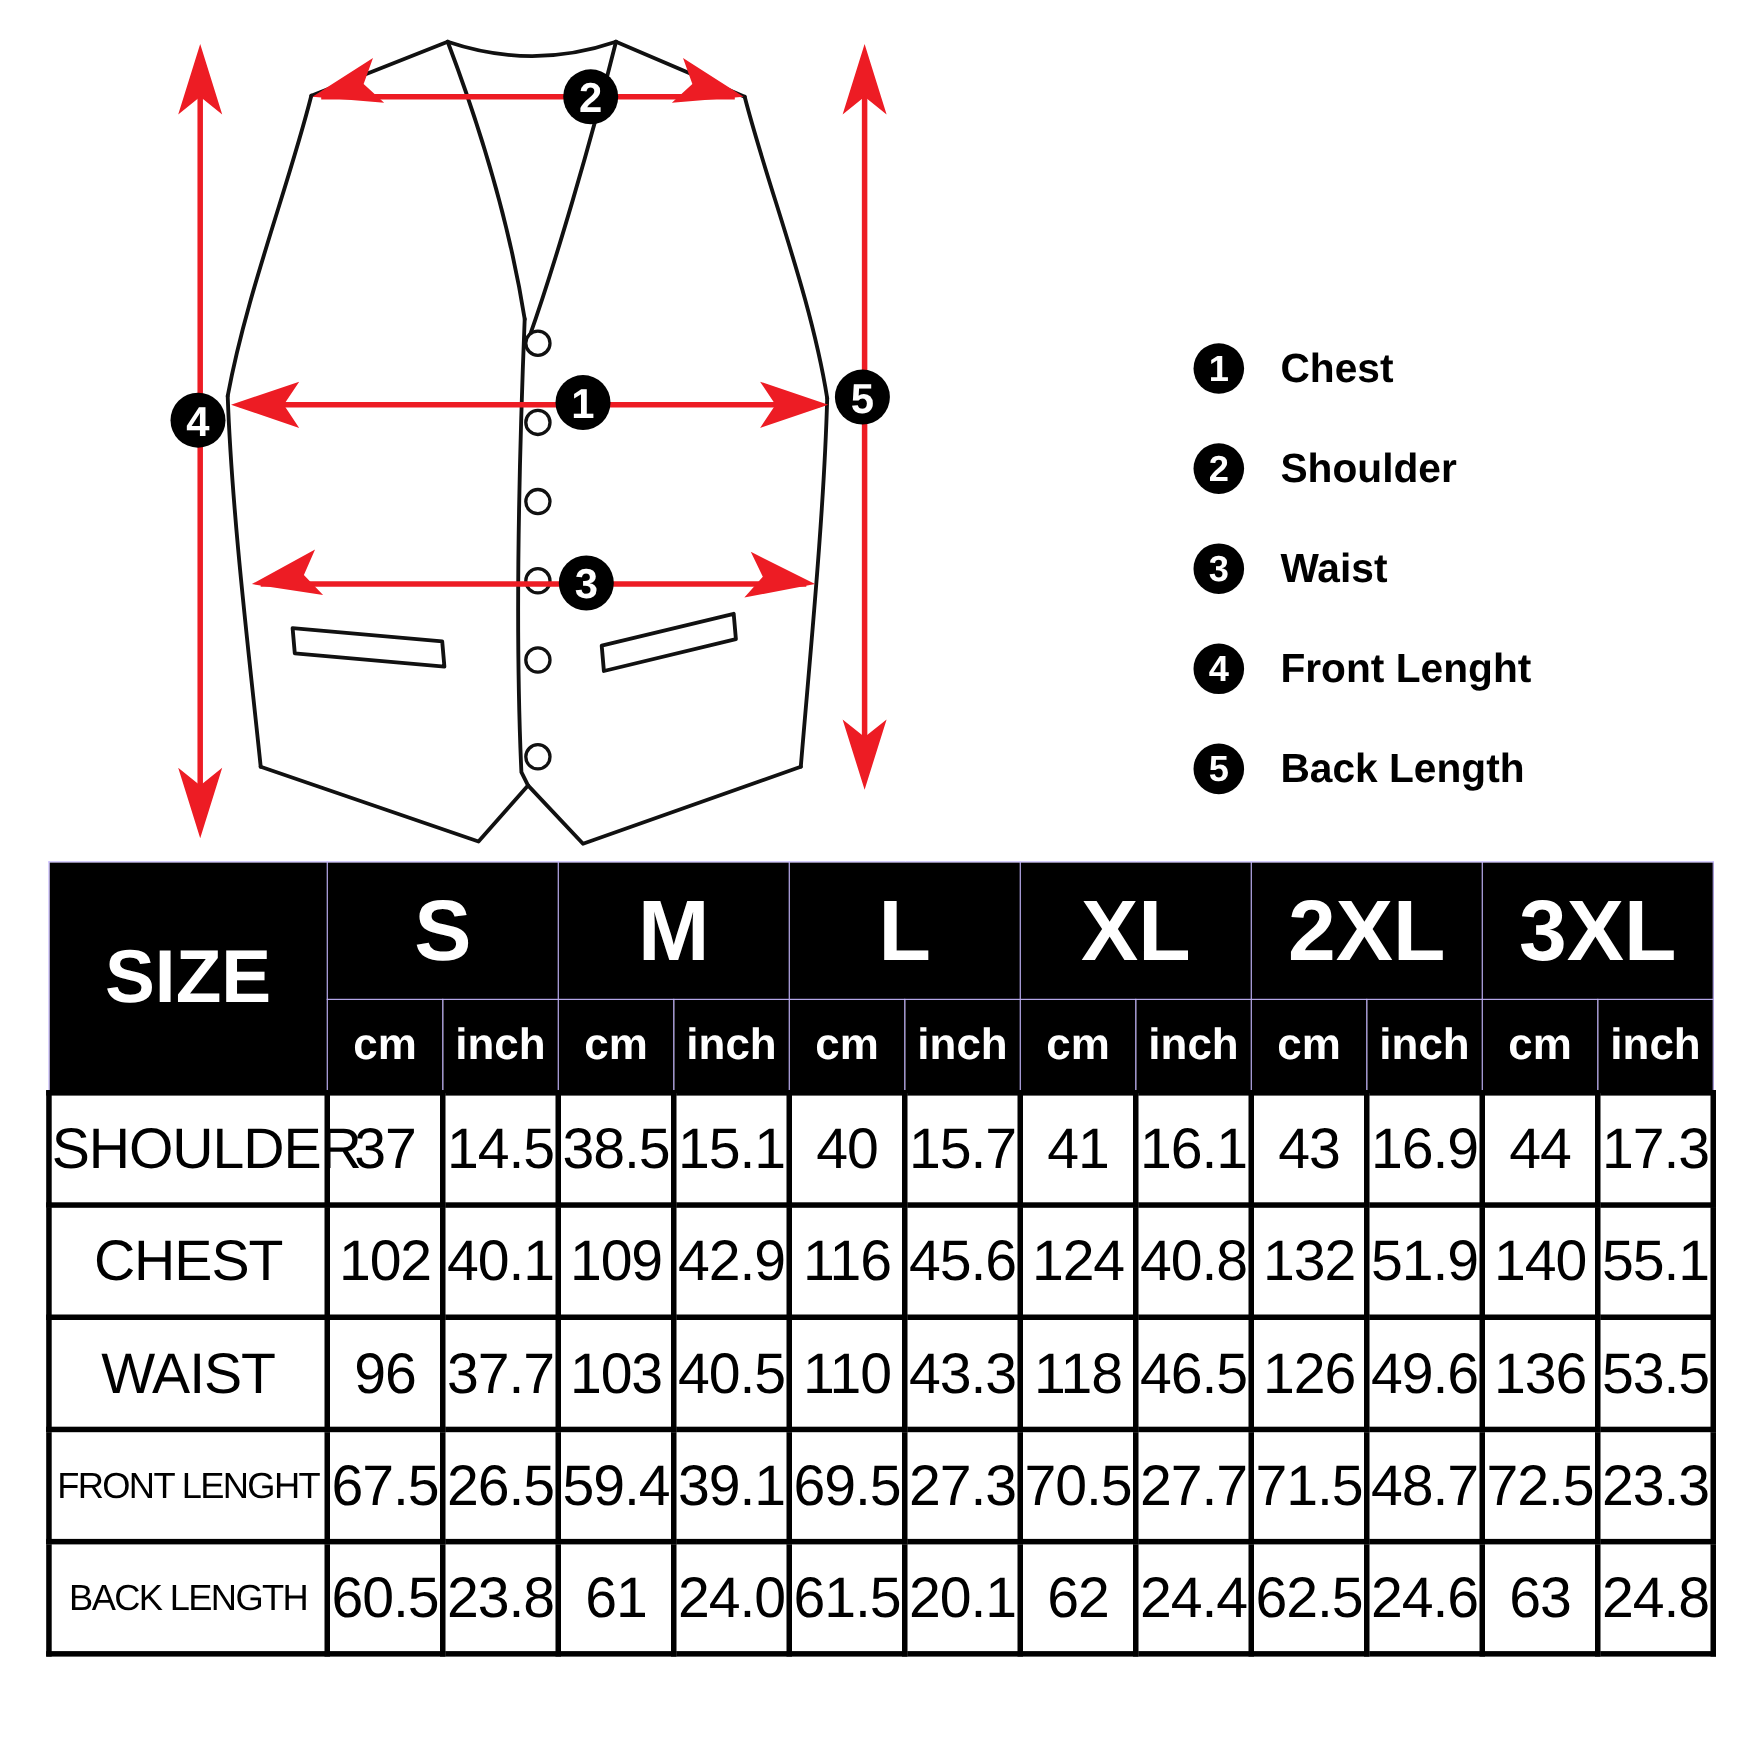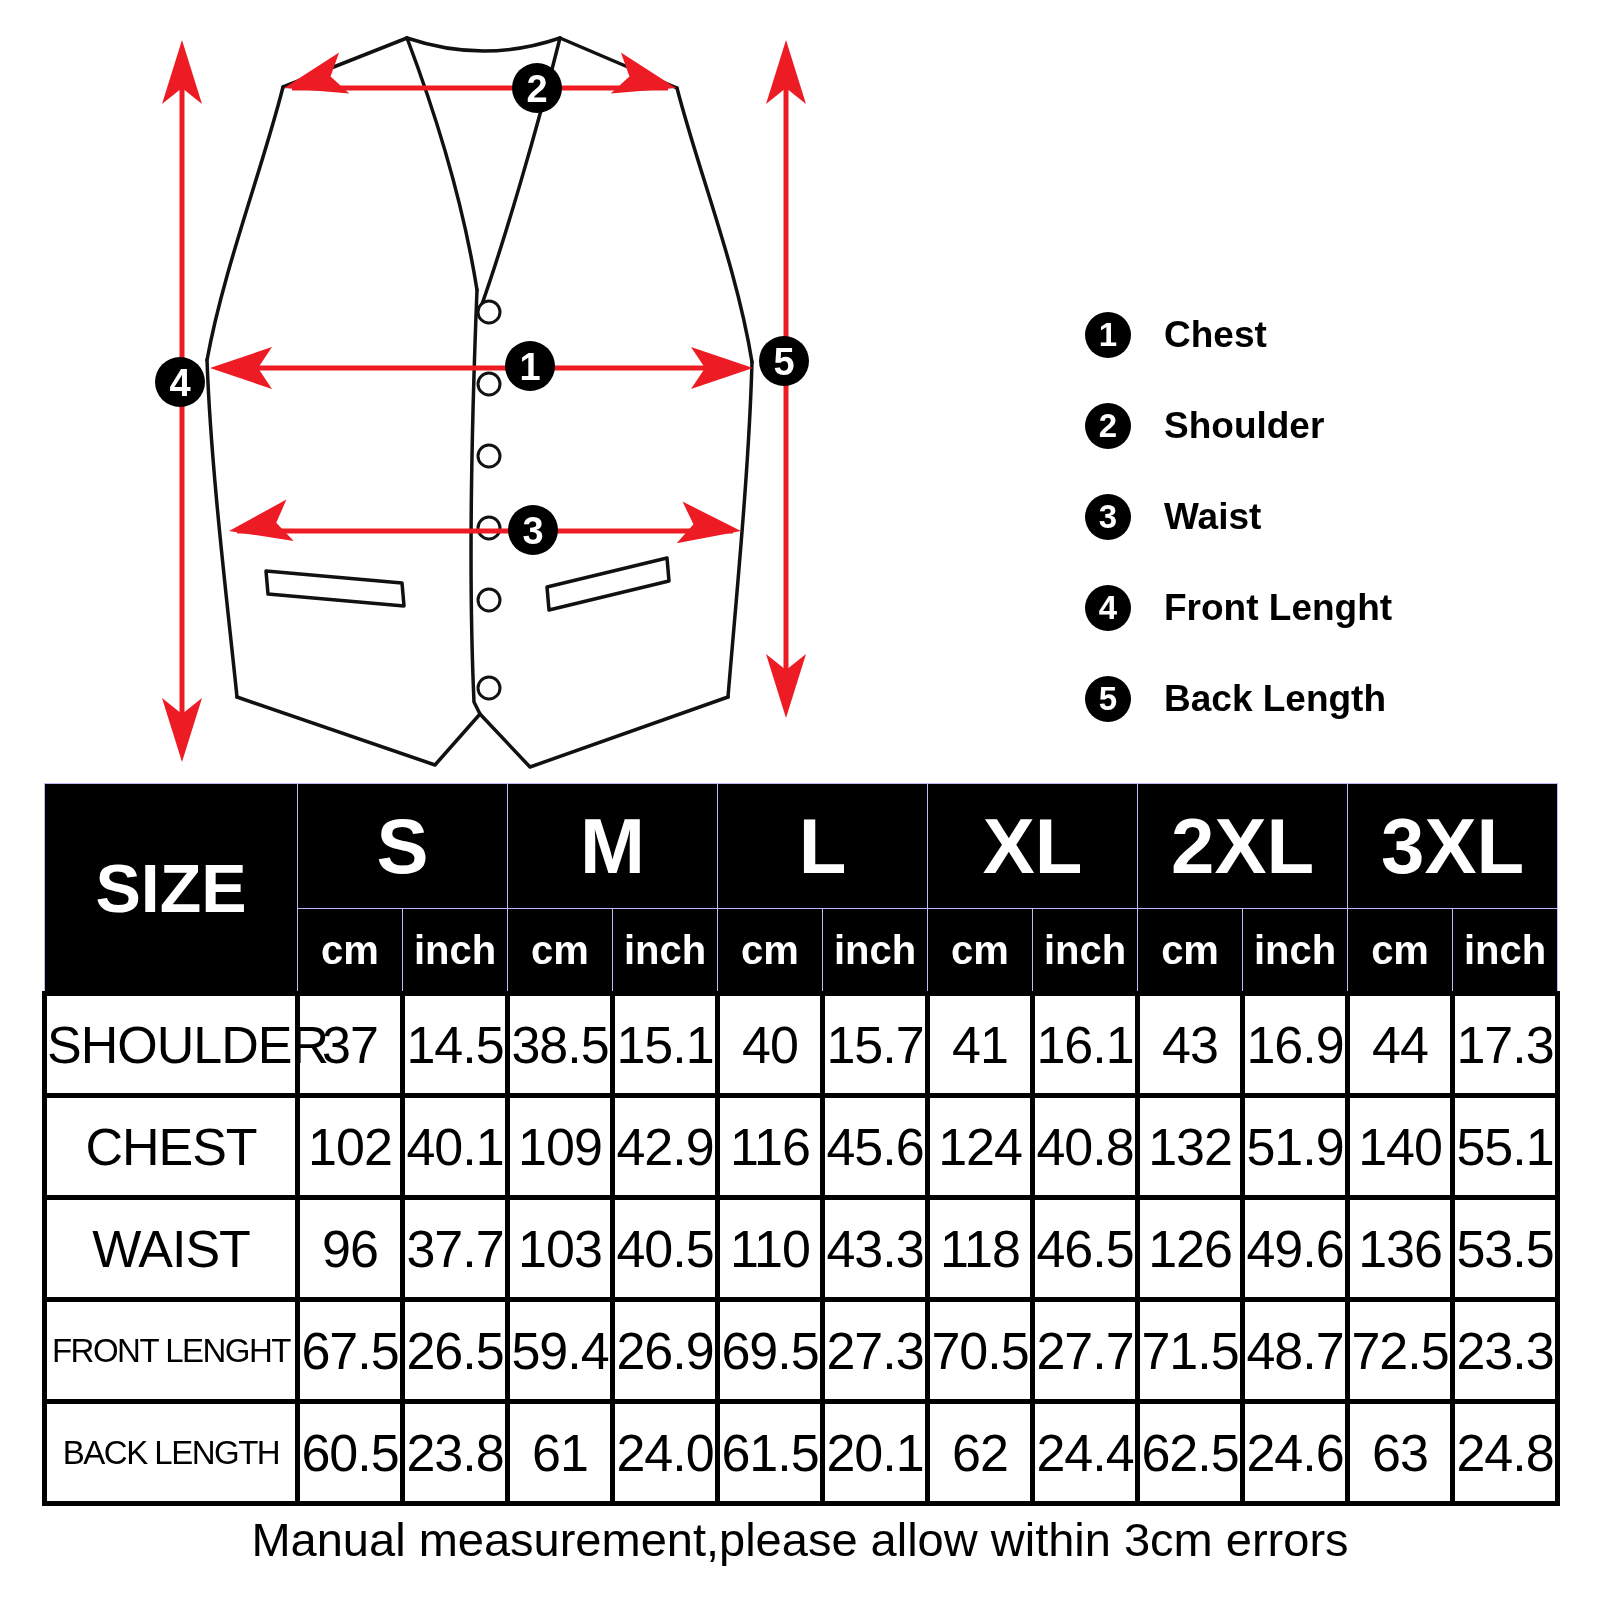--- a/index.html
+++ b/index.html
@@ -217,21 +217,21 @@
         <td>126</td>
         <td>49.6</td>
         <td>136</td>
         <td>53.5</td>
       </tr>
       <tr>
         <td class="td-label long">FRONT LENGHT</td>
         <td>67.5</td>
         <td>26.5</td>
         <td>59.4</td>
-        <td>26.9</td>
+        <td>39.1</td>
         <td>69.5</td>
         <td>27.3</td>
         <td>70.5</td>
         <td>27.7</td>
         <td>71.5</td>
         <td>48.7</td>
         <td>72.5</td>
         <td>23.3</td>
       </tr>
       <tr>
@@ -245,15 +245,14 @@
         <td>62</td>
         <td>24.4</td>
         <td>62.5</td>
         <td>24.6</td>
         <td>63</td>
         <td>24.8</td>
       </tr>
     </tbody>
   </table>
 
-  <div class="footer-note">Manual measurement,please allow within 3cm errors</div>
 
 </div>
 
 </body></html>

